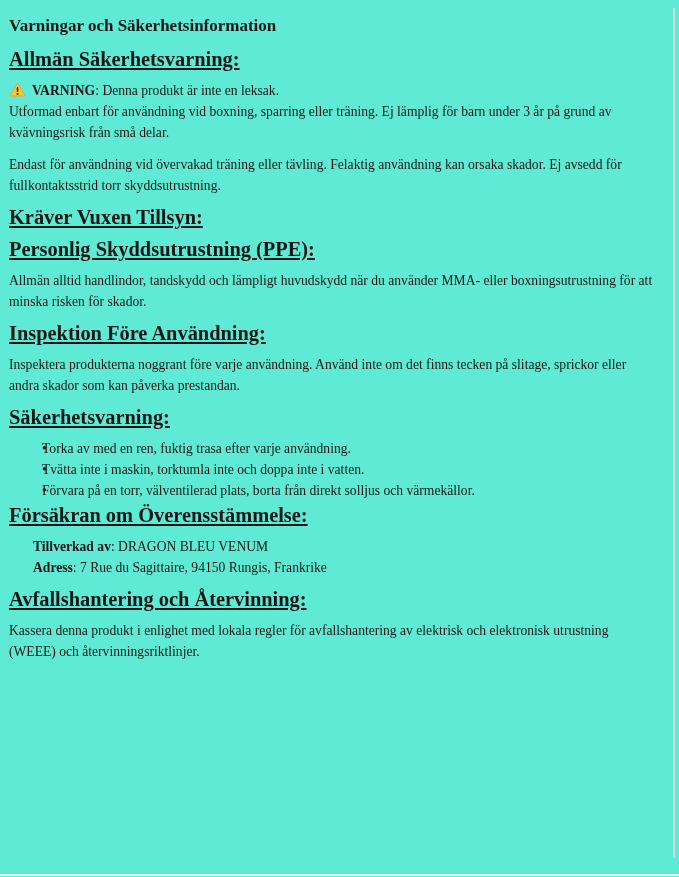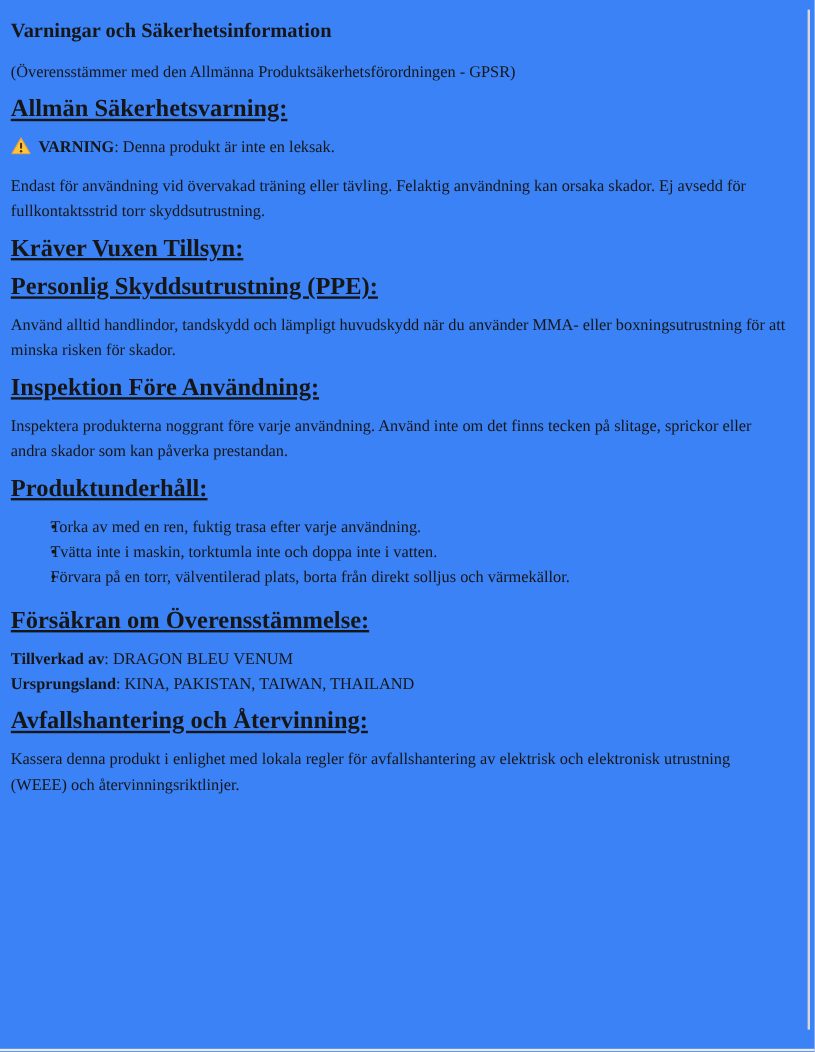--- a/index.html
+++ b/index.html
@@ -1,59 +1,59 @@
 <!DOCTYPE html>
 <html><head>
 <meta charset="utf-8">
 <style>
   * { margin: 0; padding: 0; box-sizing: border-box; }
   html, body { background: #ffffff; }
   .page {
     position: relative;
     width: 679px;
     height: 877px;
-    background: #3b82f6;
+    background: #5eead4;
     color: #161616;
     font-family: "Liberation Serif", "DejaVu Serif", serif;
     font-size: 13.6px;
     line-height: 21px;
     padding: 13px 24px 0 9px;
     overflow: hidden;
   }
   .doc-title {
     font-size: 17px;
     font-weight: bold;
     line-height: 22px;
     margin: 2px 0 12px 0;
   }
   .subtitle { margin: 0 0 11px 0; }
   .sec-heading {
     font-weight: bold;
     margin: 11px 0 10px 0;
     text-decoration: underline;
   }
-  .sec-heading.tight { margin-top: 16px; }
+  .sec-heading.tight { margin-top: 4px; }
   .para { margin: 0 0 11px 0; }
   .warning-block { margin: 0 0 11px 0; }
   .warning-line { display: block; }
   .warn-label { font-weight: bold; }
   .warning-icon-svg {
     display: inline-block;
     vertical-align: -2px;
     margin-right: 6px;
   }
   ul.bullet-list { list-style: none; margin: 0; }
   ul.bullet-list li { display: flex; }
   .bullet-glyph {
     width: 33px;
     padding-left: 33px;
     flex: 0 0 33px;
   }
   .bullet-text { flex: 1; }
-  .mfr-line { display: block; }
+  .mfr-line { display: block; margin-left: 24px; }
   .mfr-label { font-weight: bold; }
   .edge-right {
     position: absolute;
     top: 8px;
     right: 4px;
     width: 2px;
     height: 850px;
     background: #d7d7d7;
   }
   .edge-bottom {
@@ -65,65 +65,65 @@
     background: #ececec;
   }
 </style>
 </head>
 <body>
 
 <div class="page">
 
   <h1 class="doc-title">Varningar och Säkerhetsinformation</h1>
 
-  <p class="subtitle">(Överensstämmer med den Allmänna Produktsäkerhetsförordningen - GPSR)</p>
 
   <h2 class="sec-heading">Allmän Säkerhetsvarning:</h2>
 
   <div class="warning-block">
     <span class="warning-line">
       <svg class="warning-icon-svg" width="17" height="15" viewBox="0 0 17 15">
         <path d="M8.5 1 L16 14 L1 14 Z" fill="#FFC53D" stroke="#E8A33D" stroke-width="1" stroke-linejoin="round"></path>
         <rect x="7.7" y="5" width="1.7" height="5" rx="0.8" fill="#4a3300"></rect>
         <circle cx="8.55" cy="12" r="1" fill="#4a3300"></circle>
       </svg><span class="warn-label">VARNING</span><span>: Denna produkt är inte en leksak.</span>
     </span>
+    <span>Utformad enbart för användning vid boxning, sparring eller träning. Ej lämplig för barn under 3 år på grund av kvävningsrisk från små delar.</span>
   </div>
 
   <p class="para">Endast för användning vid övervakad träning eller tävling. Felaktig användning kan orsaka skador. Ej avsedd för fullkontaktsstrid torr skyddsutrustning.</p>
 
   <h2 class="sec-heading">Kräver Vuxen Tillsyn:</h2>
 
   <h2 class="sec-heading">Personlig Skyddsutrustning (PPE):</h2>
-  <p class="para">Använd alltid handlindor, tandskydd och lämpligt huvudskydd när du använder MMA- eller boxningsutrustning för att minska risken för skador.</p>
+  <p class="para">Allmän alltid handlindor, tandskydd och lämpligt huvudskydd när du använder MMA- eller boxningsutrustning för att minska risken för skador.</p>
 
   <h2 class="sec-heading">Inspektion Före Användning:</h2>
   <p class="para">Inspektera produkterna noggrant före varje användning. Använd inte om det finns tecken på slitage, sprickor eller andra skador som kan påverka prestandan.</p>
 
-  <h2 class="sec-heading">Produktunderhåll:</h2>
+  <h2 class="sec-heading">Säkerhetsvarning:</h2>
   <ul class="bullet-list">
     <li>
       <span class="bullet-glyph">•</span>
       <span class="bullet-text">Torka av med en ren, fuktig trasa efter varje användning.</span>
     </li>
     <li>
       <span class="bullet-glyph">•</span>
       <span class="bullet-text">Tvätta inte i maskin, torktumla inte och doppa inte i vatten.</span>
     </li>
     <li>
       <span class="bullet-glyph">•</span>
       <span class="bullet-text">Förvara på en torr, välventilerad plats, borta från direkt solljus och värmekällor.</span>
     </li>
   </ul>
 
   <h2 class="sec-heading tight">Försäkran om Överensstämmelse:</h2>
 
   <p class="para">
     <span class="mfr-line"><span class="mfr-label">Tillverkad av</span><span>: DRAGON BLEU VENUM</span></span>
-    <span class="mfr-line"><span class="mfr-label">Ursprungsland</span><span>: KINA, PAKISTAN, TAIWAN, THAILAND</span></span>
+    <span class="mfr-line"><span class="mfr-label">Adress</span><span>: 7 Rue du Sagittaire, 94150 Rungis, Frankrike</span></span>
   </p>
 
   <h2 class="sec-heading">Avfallshantering och Återvinning:</h2>
   <p class="para">Kassera denna produkt i enlighet med lokala regler för avfallshantering av elektrisk och elektronisk utrustning (WEEE) och återvinningsriktlinjer.</p>
 
   <div class="edge-right"></div>
   <div class="edge-bottom"></div>
 </div>
 
 </body></html>

